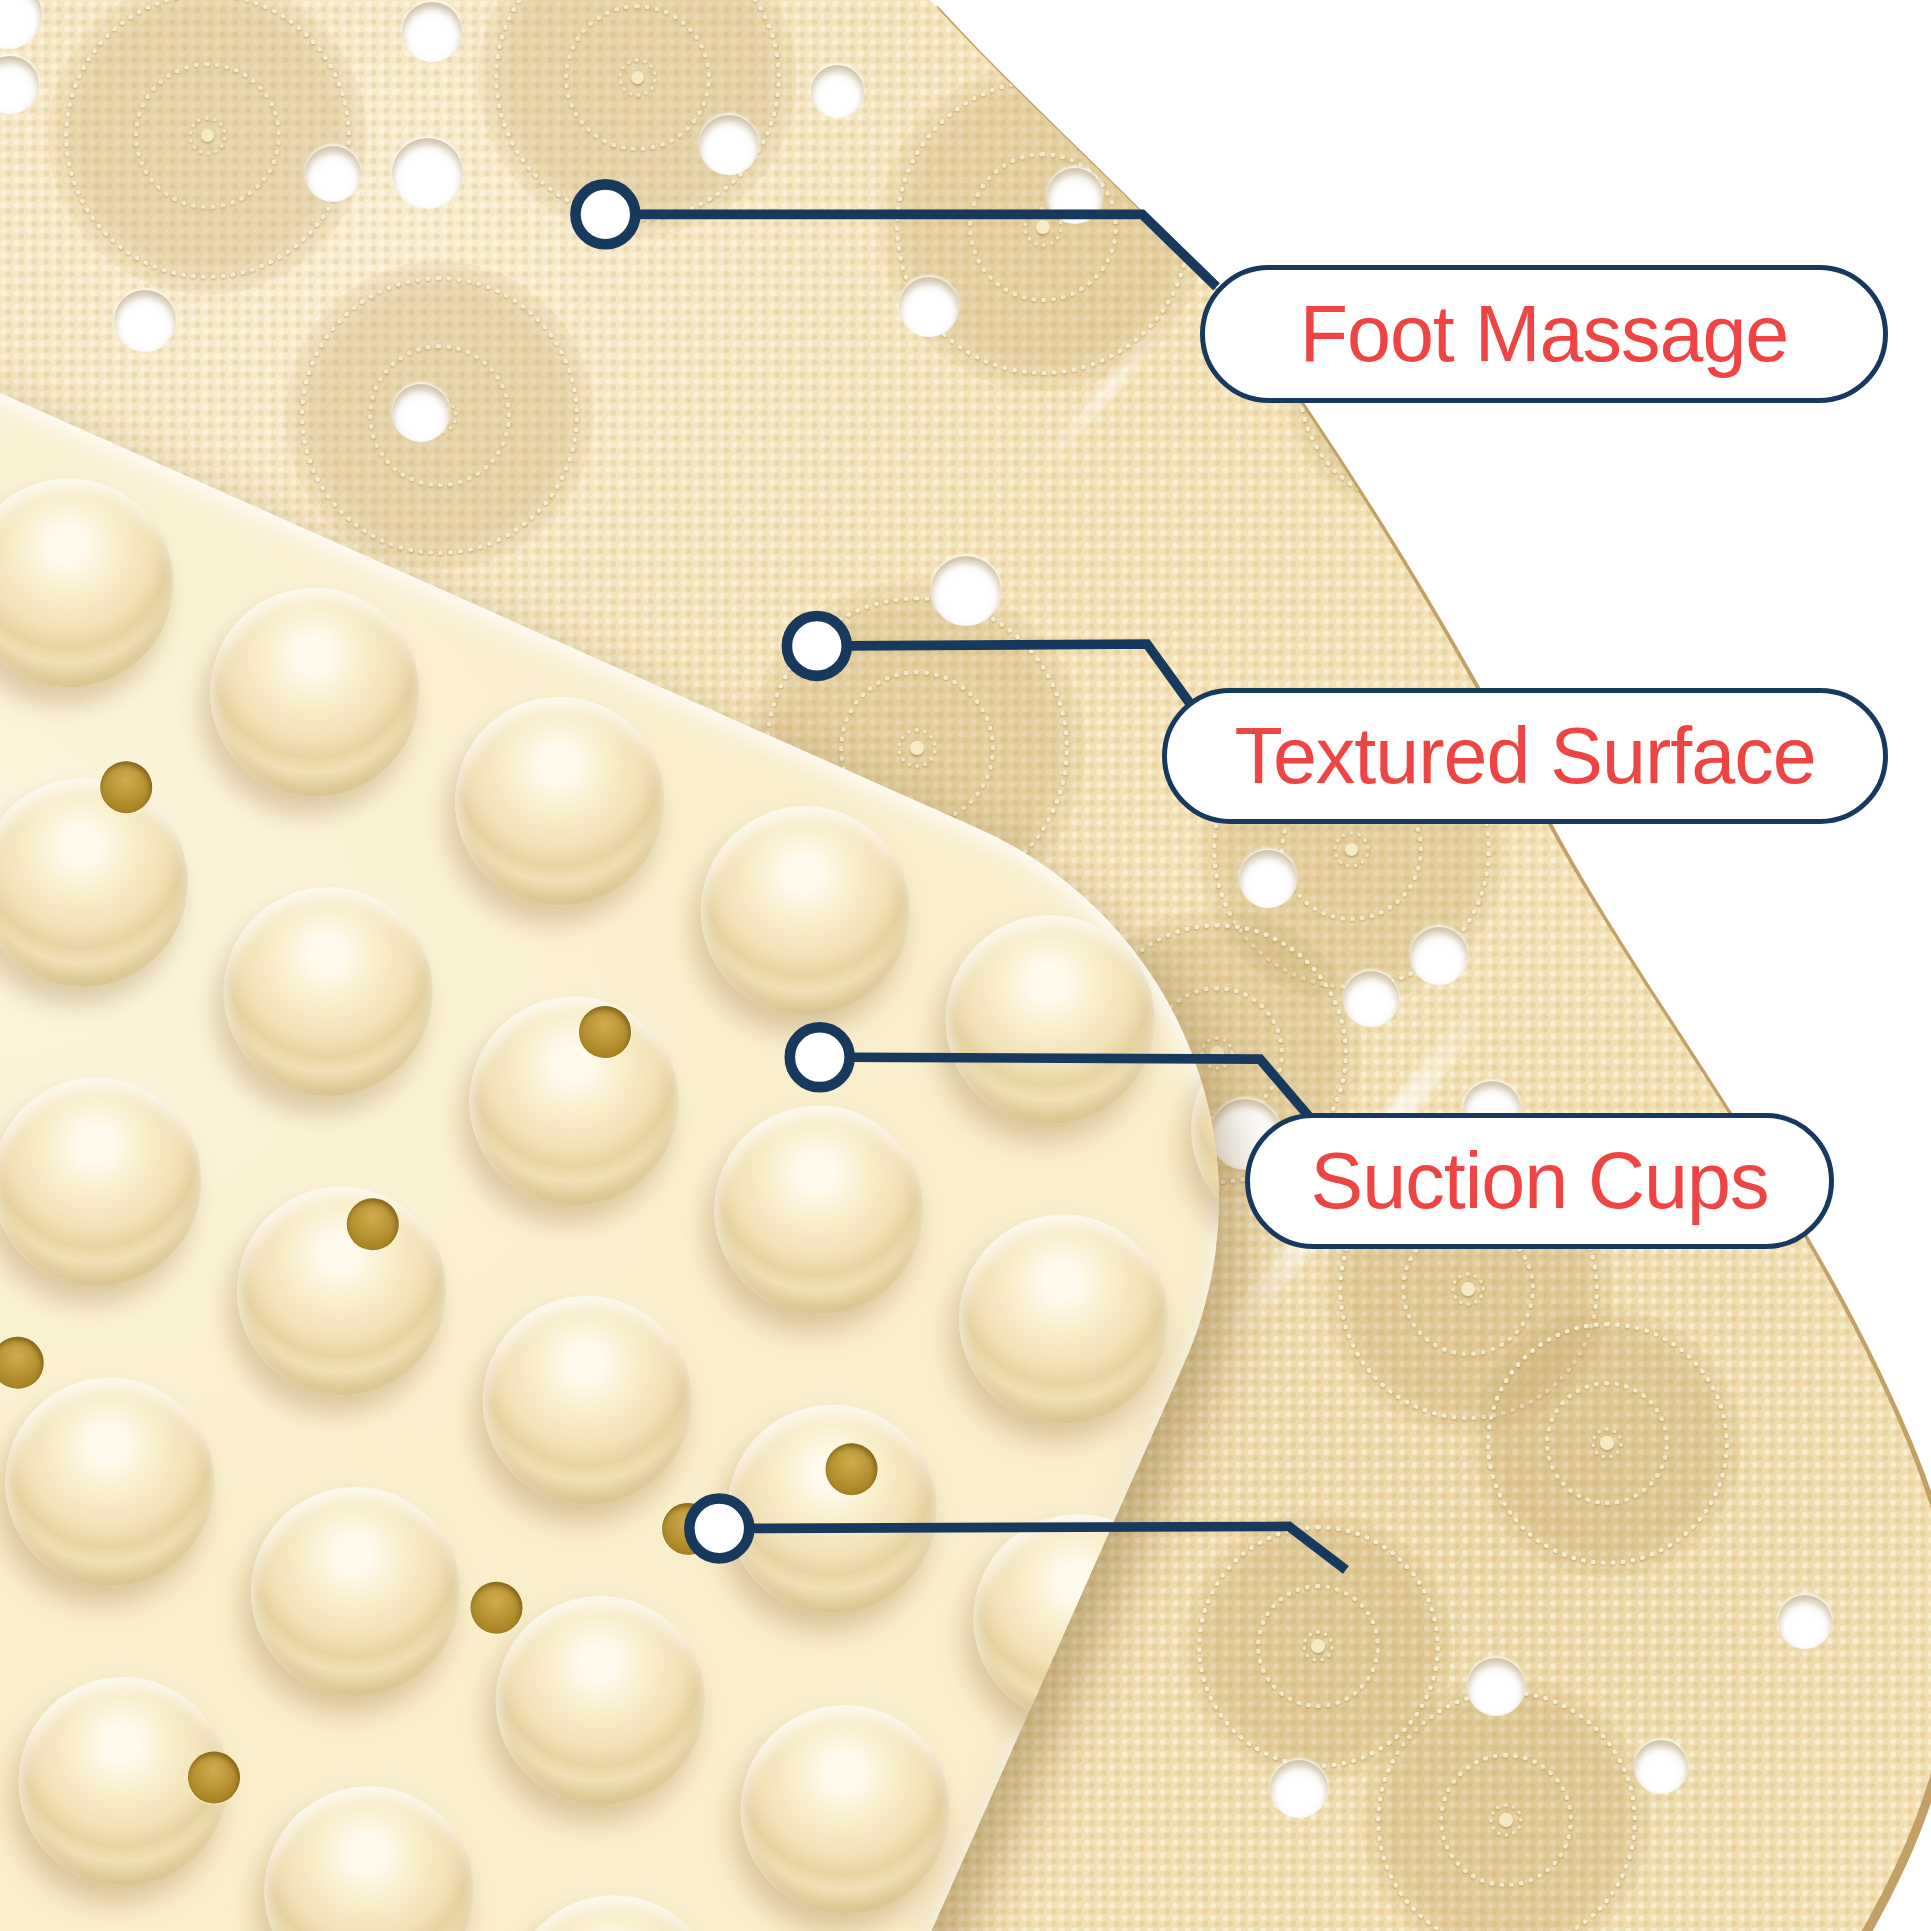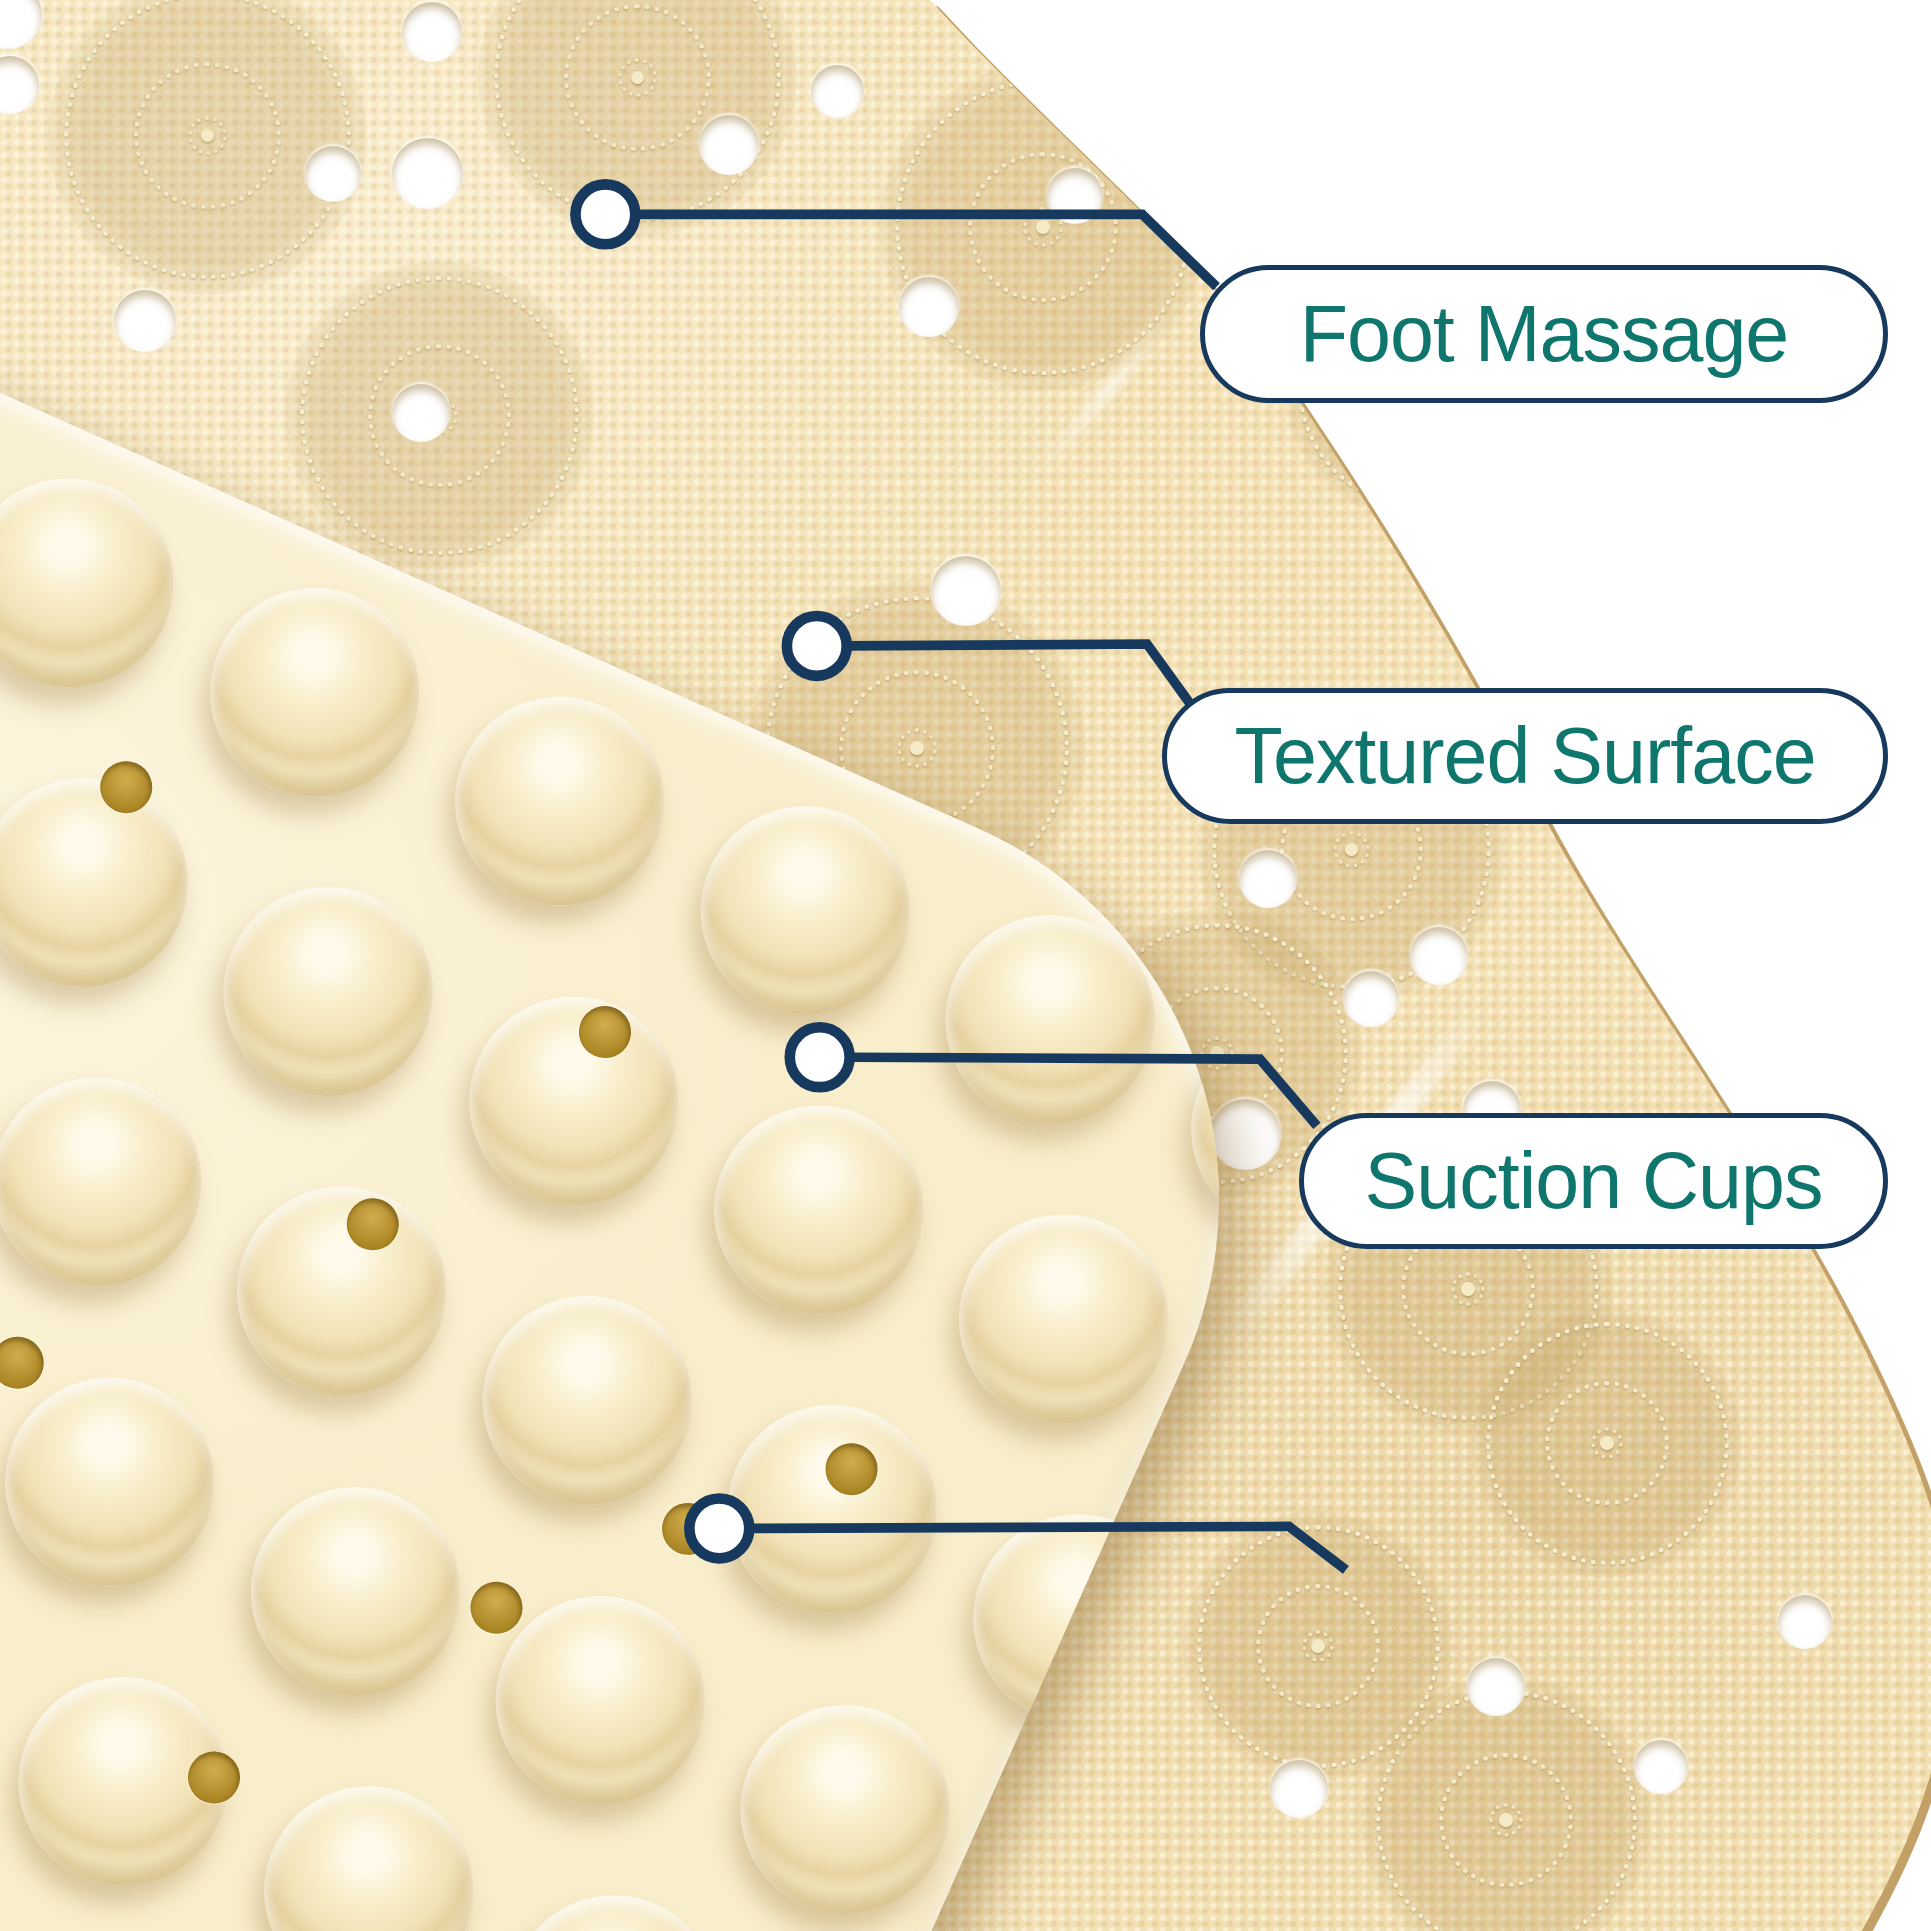--- a/index.html
+++ b/index.html
@@ -46,21 +46,21 @@
       radial-gradient(circle at 42% 34%, #fffaec 0 9%, #f9efcc 26%, #f2e2b7 46%, #e7d3a2 56%, #f3e5bc 64%, #eedfb0 74%, #e3cd99 84%, #f2e5bd 92%);
     box-shadow:0 19.3px 25px rgba(145,105,45,.30), inset 5.8px 7.7px 13.5px rgba(255,255,255,.75), inset -7.7px -13.5px 17.4px rgba(150,112,50,.22);}
   .fhole{position:absolute;border-radius:50%;
     background:radial-gradient(circle at 44% 38%, #d2ad4d, #a88322 72%);
     box-shadow:inset 0 3.9px 5.8px rgba(70,48,0,.45), 0 1px 1.9px rgba(255,255,255,.6);}
 
   
   .callout-svg{position:absolute;inset:0;z-index:30;}
   .pill{position:absolute;z-index:40;display:flex;align-items:center;justify-content:center;
     background:#ffffff;border:5.8px solid #17395e;border-radius:965px;
-    color:#0f766e;font-size:79px;letter-spacing:-1px;font-weight:400;white-space:nowrap;}
+    color:#ef4444;font-size:79px;letter-spacing:-1px;font-weight:400;white-space:nowrap;}
 </style>
 </head>
 <body>
 
 <div class="canvas">
 
   <div class="mat-rim"></div>
   <div class="back-mat">
     <div id="pods">
         <div class="pod" style="left: 48px; top: -24px; width: 319px; height: 319px;">
@@ -204,18 +204,18 @@
       <circle cx="745" cy="1583" r="31"></circle>
     </g>
   </svg>
 
   <div class="pill" style="left:1200px;top:265px;width:678px;height:128px;">
     <span>Foot Massage</span>
   </div>
   <div class="pill" style="left:1162px;top:688px;width:716px;height:126px;">
     <span>Textured Surface</span>
   </div>
-  <div class="pill" style="left:1299px;top:1113px;width:579px;height:126px;">
+  <div class="pill" style="left:1245px;top:1113px;width:579px;height:126px;">
     <span>Suction Cups</span>
   </div>
 
 </div>
 
 
 </body></html>

